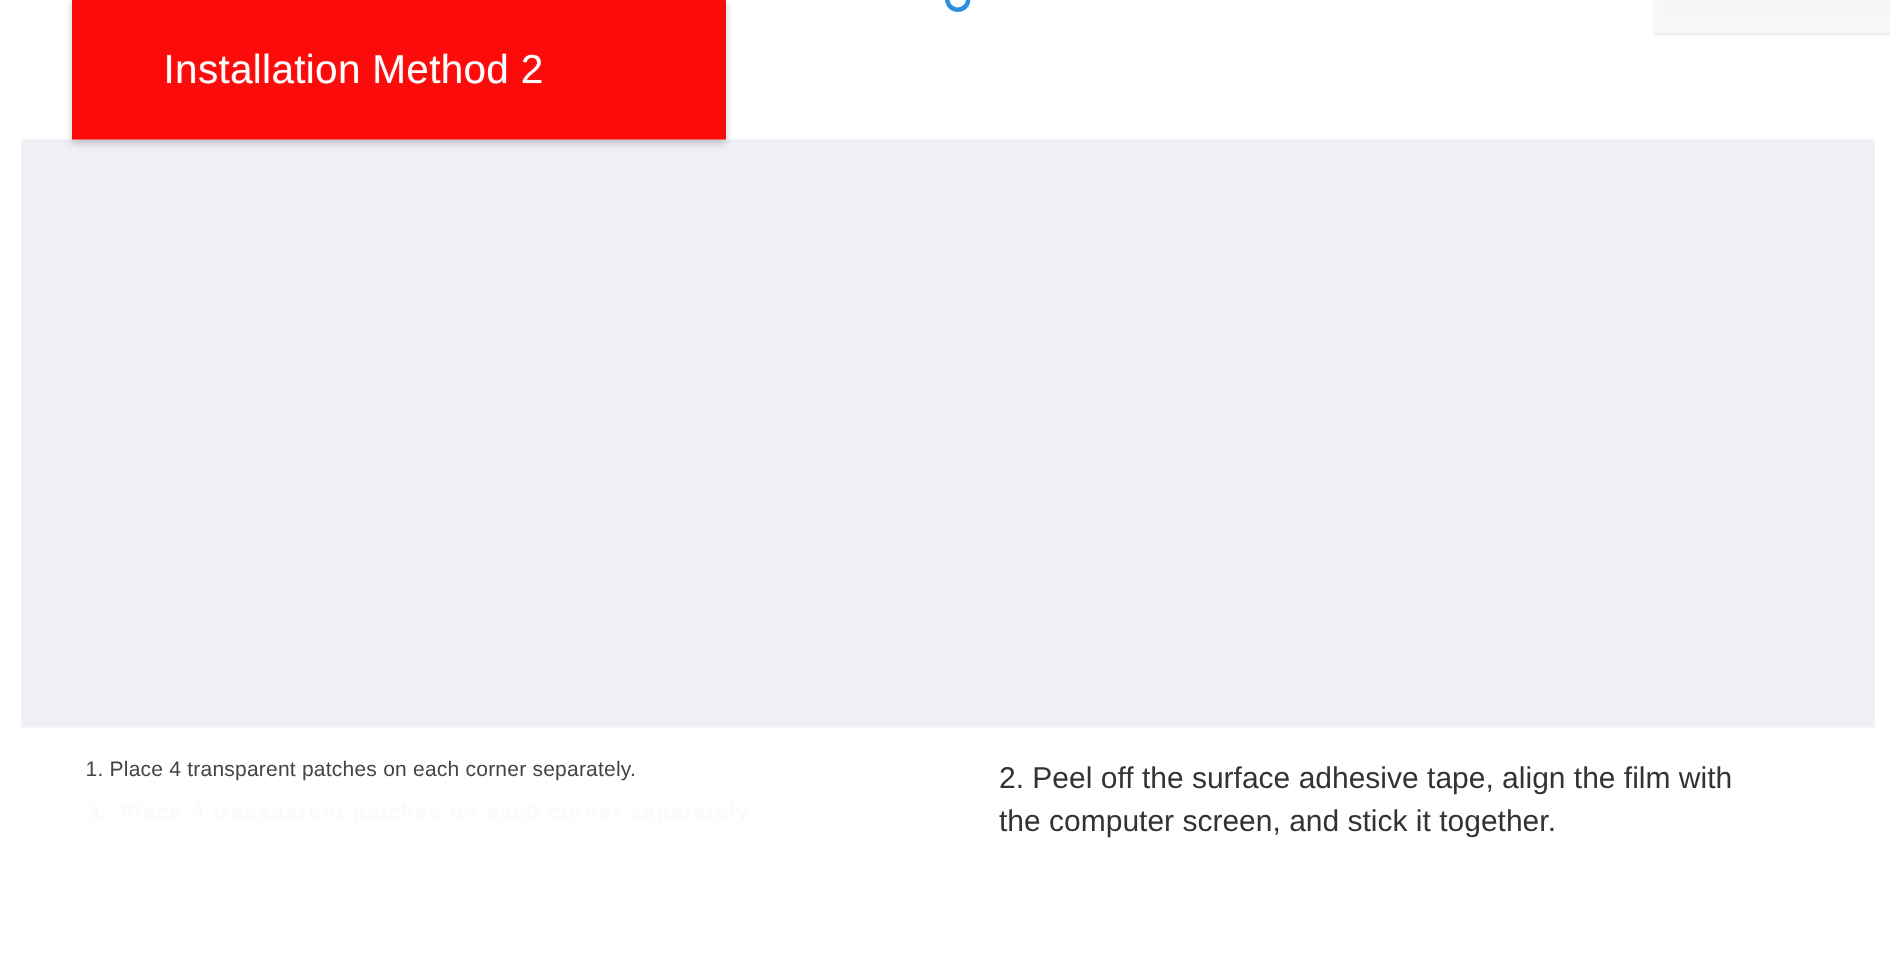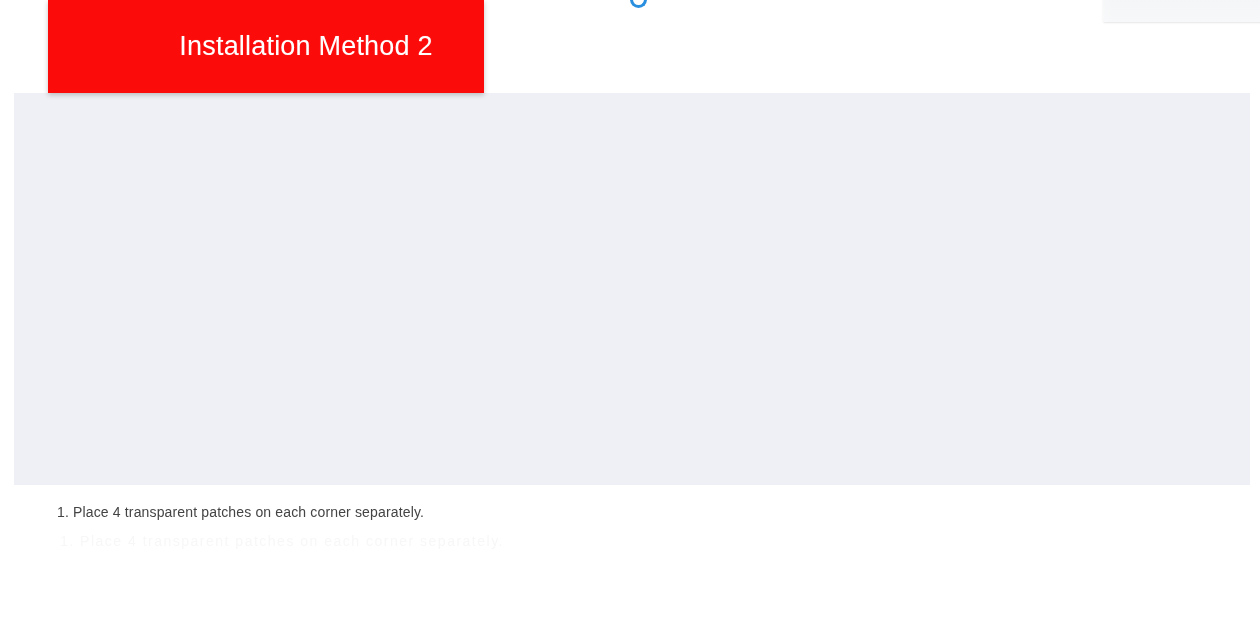--- a/index.html
+++ b/index.html
@@ -61,23 +61,22 @@
     position: absolute;
     left: 48px;
     top: 0px;
     width: 436px;
     height: 93px;
     background: #fc0b0b;
     box-shadow: 0 2px 5px rgba(0,0,0,0.22);
     display: flex;
     align-items: center;
     box-sizing: border-box;
-    padding-left: 80px;
+    padding-left: 61px;
     z-index: 5;
-    justify-content: center;
   }
   .banner-title {
     color: #ffffff;
     font-size: 27px;
     font-weight: 400;
     letter-spacing: 0.2px;
     line-height: 1;
     white-space: nowrap;
     text-shadow: 0 0 1px rgba(255,255,255,0.25);
   }
@@ -249,14 +248,15 @@
   <div class="photo photo-right">
     <div class="film-tilt"></div>
     <div class="film-tilt-edge"></div>
     <div class="tab"></div>
   </div>
 
   <div class="caption caption-1">1. Place 4 transparent patches on each corner separately.</div>
 
   <div class="ghost-text">1. Place 4 transparent patches on each corner separately.</div>
 
+  <div class="caption caption-2">2. Peel off the surface adhesive tape, align the film with the computer screen, and stick it together.</div>
 
 </div>
 
 </body></html>

